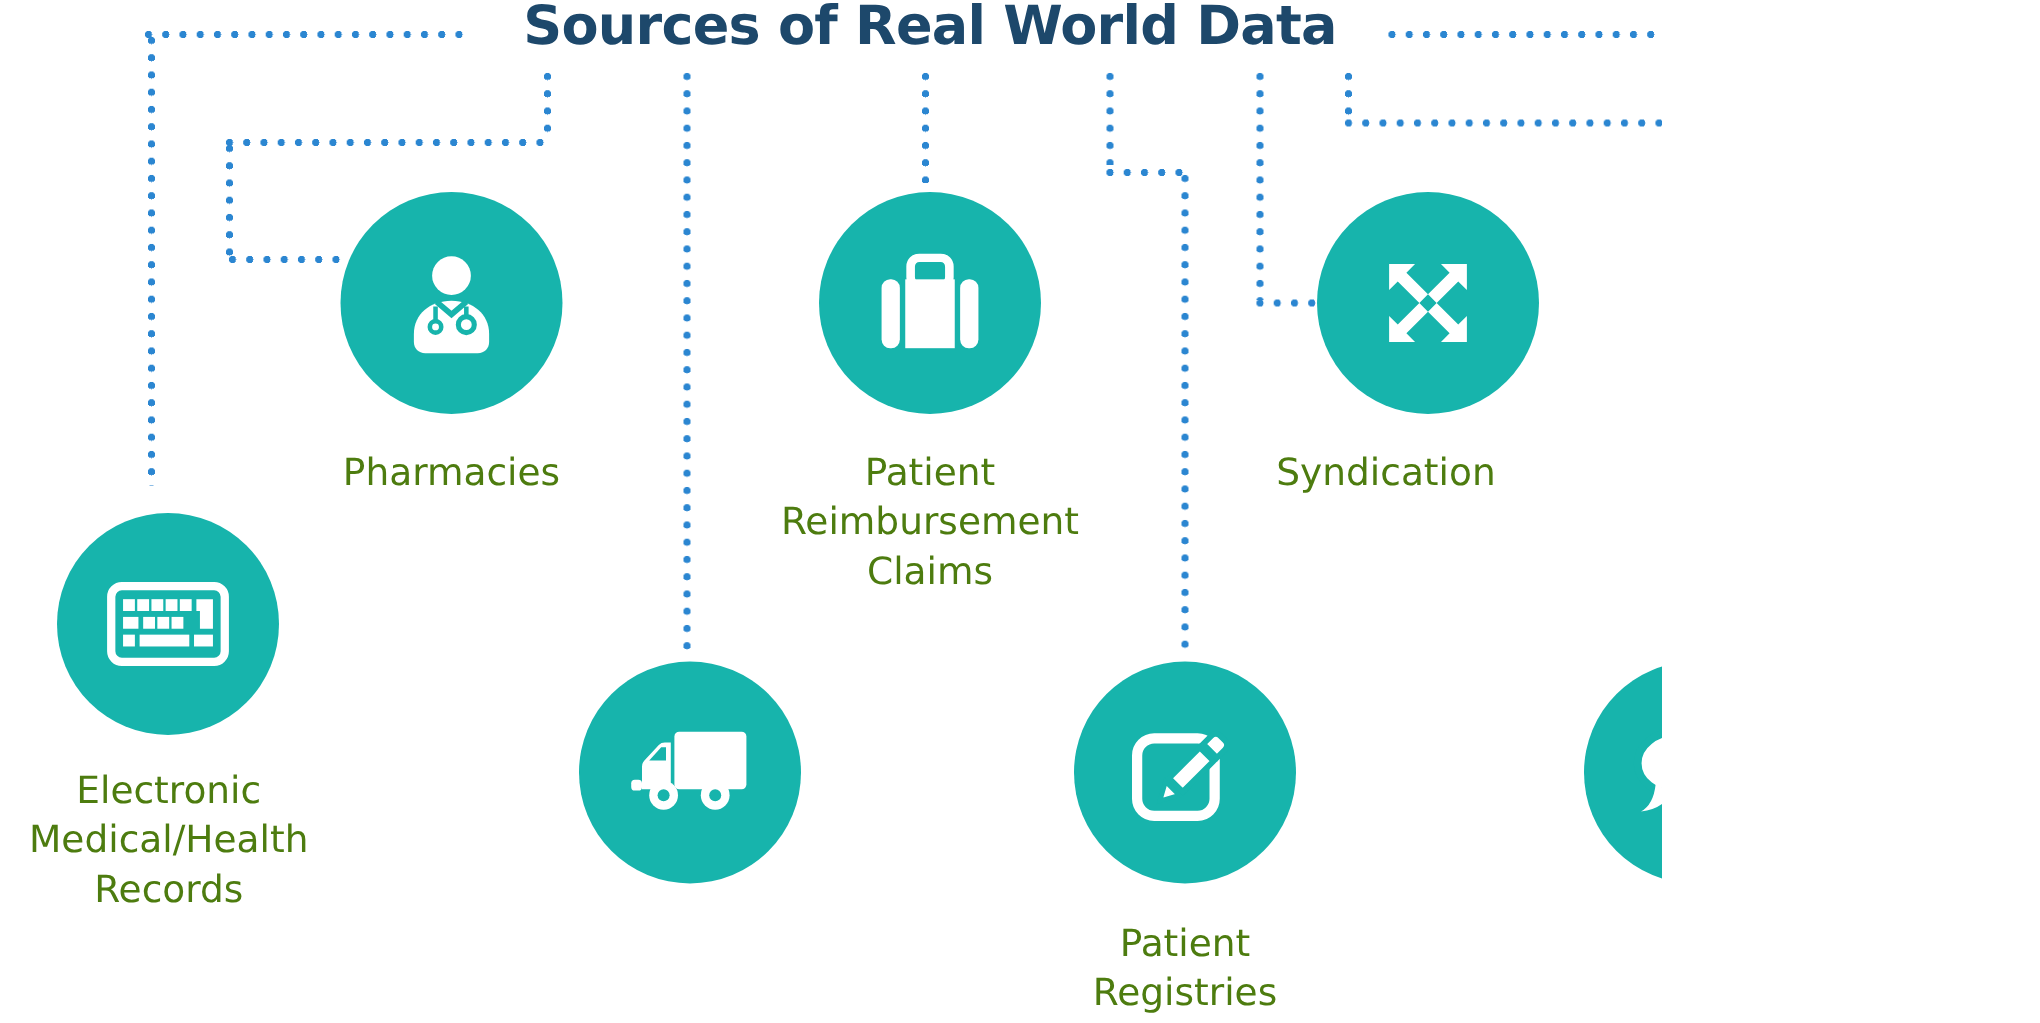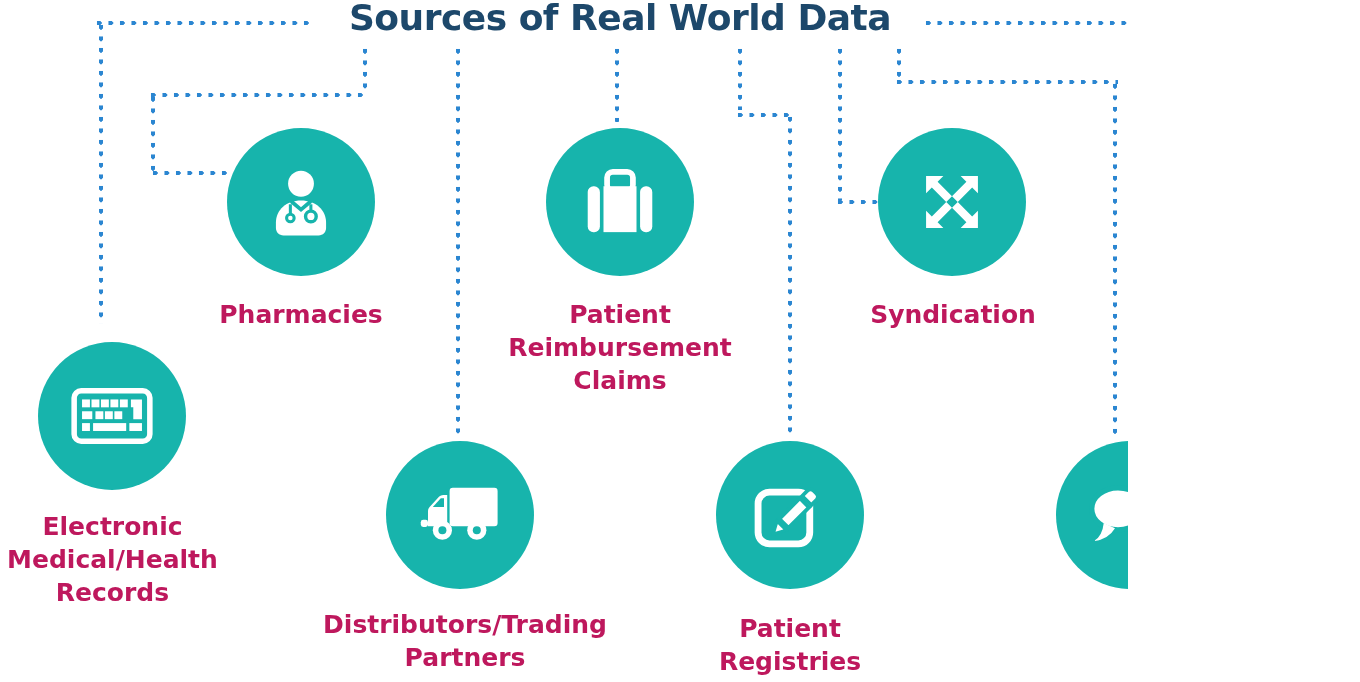--- a/index.html
+++ b/index.html
@@ -1,39 +1,39 @@
 <!DOCTYPE html>
 <html><head>
 <meta charset="utf-8">
 <style>
   html,body{margin:0;padding:0;background:#fff;}
   .canvas{
     position:relative;width:1108px;height:682px;background:#ffffff;
-    font-family:"DejaVu Sans","Liberation Sans",sans-serif;overflow:hidden;padding-left:20px;
+    font-family:"DejaVu Sans","Liberation Sans",sans-serif;overflow:hidden;
   }
   .title{
     position:absolute;top:-2px;left:250px;width:740px;
     text-align:center;font-size:36px;font-weight:700;color:#1d486b;
     letter-spacing:-0.5px;line-height:1.1;margin:0;
   }
   
   .dh{position:absolute;height:6px;background-repeat:repeat-x;
       background-image:radial-gradient(circle 2.5px at 3px 3px,#2b86d1 95%,rgba(43,134,209,0));
       background-size:11.5px 6px;}
   .dv{position:absolute;width:6px;background-repeat:repeat-y;
       background-image:radial-gradient(circle 2.5px at 3px 3px,#2b86d1 95%,rgba(43,134,209,0));
       background-size:6px 11.5px;}
   .node{
     position:absolute;width:148px;height:148px;border-radius:50%;
     background:#17b4ac;display:flex;align-items:center;justify-content:center;
   }
   .node svg{display:block;}
   .node-label{
     position:absolute;text-align:center;white-space:pre-line;
-    font-size:25px;font-weight:700;color:#be185d;line-height:1.32;
+    font-size:25px;font-weight:400;color:#4d7c0f;line-height:1.32;
   }
   .t{fill:#17b4ac;}
   .w{fill:#ffffff;}
 </style>
 </head>
 <body>
 
 <div class="canvas">
 
   <h1 class="title">Sources of Real World Data</h1>
@@ -106,22 +106,20 @@
       <rect x="37" y="3" width="60" height="48" rx="4" class="w"></rect>
       <path class="w" d="M34,51 L10,51 L10,32 Q10,29 12,27 L24,14 Q26,12 29,12 L34,12 Z"></path>
       <path class="t" d="M16,27 L26,16 L30,16 L30,27 Z"></path>
       <rect x="1" y="43" width="9" height="9" rx="3" class="w"></rect>
       <circle cx="28" cy="56" r="12" class="w"></circle>
         <circle cx="28" cy="56" r="5" class="t"></circle>
       <circle cx="71" cy="56" r="12" class="w"></circle>
         <circle cx="71" cy="56" r="5" class="t"></circle>
     </svg>
   </div>
-  <div class="node-label" style="left:305px;top:608px;width:320px;">Distributors/Trading
-Partners</div>
 
   <div class="node" style="left:546px;top:128px;">
     <svg width="72" height="66" viewBox="0 0 100 92">
       <rect x="32" y="4" width="36" height="26" rx="8" fill="none" stroke="#fff" stroke-width="8"></rect>
       <rect x="5" y="24" width="17" height="64" rx="8" class="w"></rect>
       <rect x="78" y="24" width="17" height="64" rx="8" class="w"></rect>
       <rect x="27" y="24" width="46" height="64" class="w"></rect>
     </svg>
   </div>
   <div class="node-label" style="left:505px;top:298px;width:230px;">Patient
@@ -142,21 +140,21 @@
   <div class="node" style="left:878px;top:128px;">
     <svg width="72" height="72" viewBox="0 0 100 100">
       <g class="w">
         <polygon points="14,14 38,14 30,22 50,42 42,50 22,30 14,38"></polygon>
         <polygon points="86,14 86,38 78,30 58,50 50,42 70,22 62,14"></polygon>
         <polygon points="14,86 14,62 22,70 42,50 50,58 30,78 38,86"></polygon>
         <polygon points="86,86 62,86 70,78 50,58 58,50 78,70 86,62"></polygon>
       </g>
     </svg>
   </div>
-  <div class="node-label" style="left:843px;top:298px;width:220px;">Syndication</div>
+  <div class="node-label" style="left:814px;top:298px;width:220px;">Syndication</div>
 
   <div class="node" style="left:1056px;top:441px;">
     <svg width="84" height="69" viewBox="0 0 112 92">
       <ellipse cx="74" cy="46" rx="30" ry="25" class="w"></ellipse>
       <path class="w" d="M78,64 Q83,80 96,84 Q80,87 66,75 Z"></path>
       <ellipse cx="40" cy="37" rx="35" ry="28" fill="#fff" stroke="#17b4ac" stroke-width="7"></ellipse>
       <path class="w" d="M21,56 Q19,74 8,80 Q27,78 36,63 Z"></path>
     </svg>
   </div>
 

